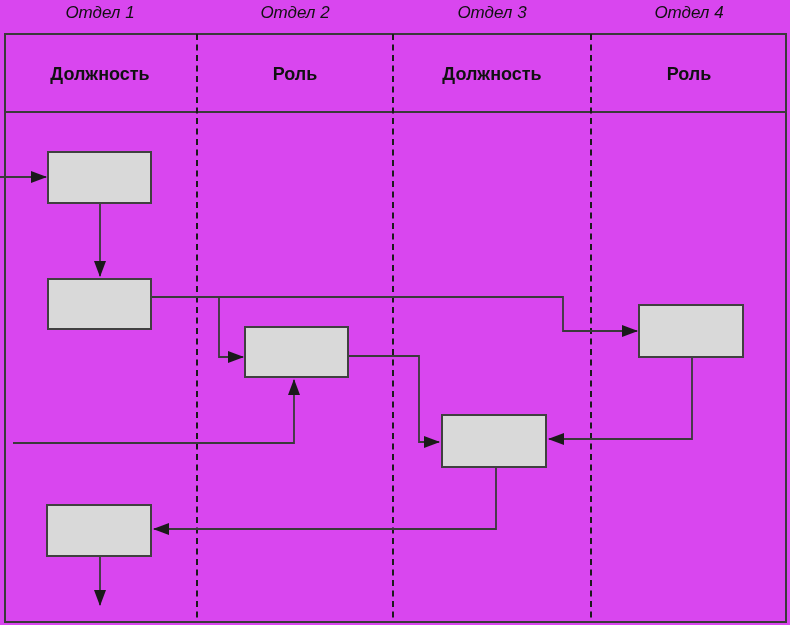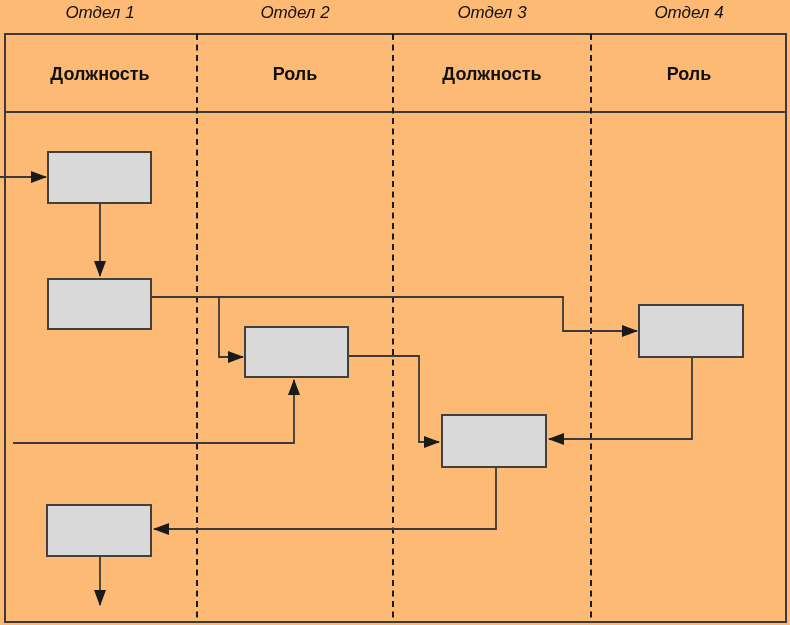--- a/index.html
+++ b/index.html
@@ -4,21 +4,21 @@
 <style>
   html, body {
     margin: 0;
     padding: 0;
     background: #ffffff;
   }
   .stage {
     position: relative;
     width: 790px;
     height: 625px;
-    background: #fdba74;
+    background: #d946ef;
     font-family: "Liberation Sans", sans-serif;
     overflow: hidden;
   }
   svg { display: block; }
   .lane-label {
     font-family: "Liberation Sans", sans-serif;
     font-size: 17px;
     font-style: italic;
     font-weight: 400;
     fill: #111111;

